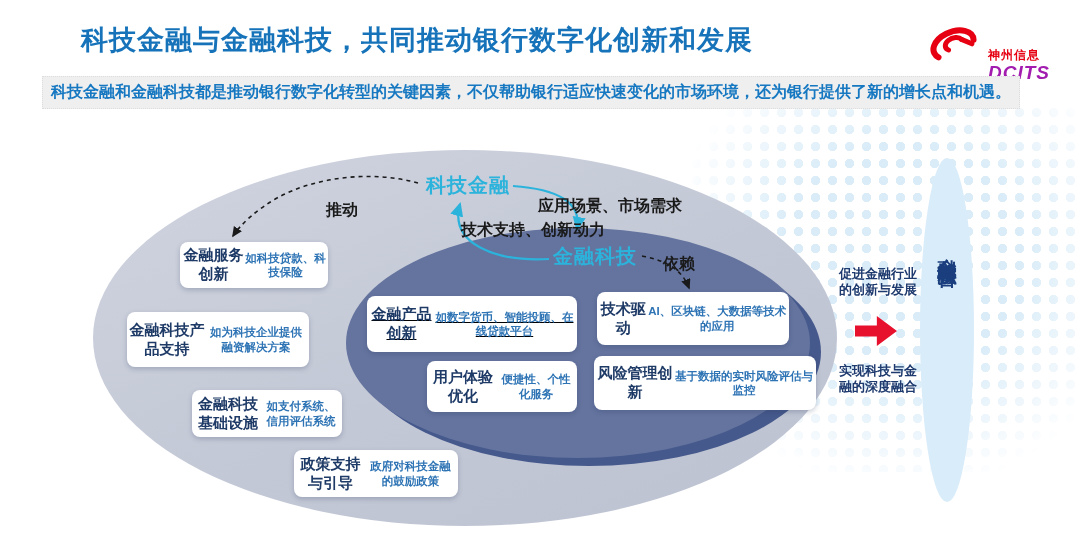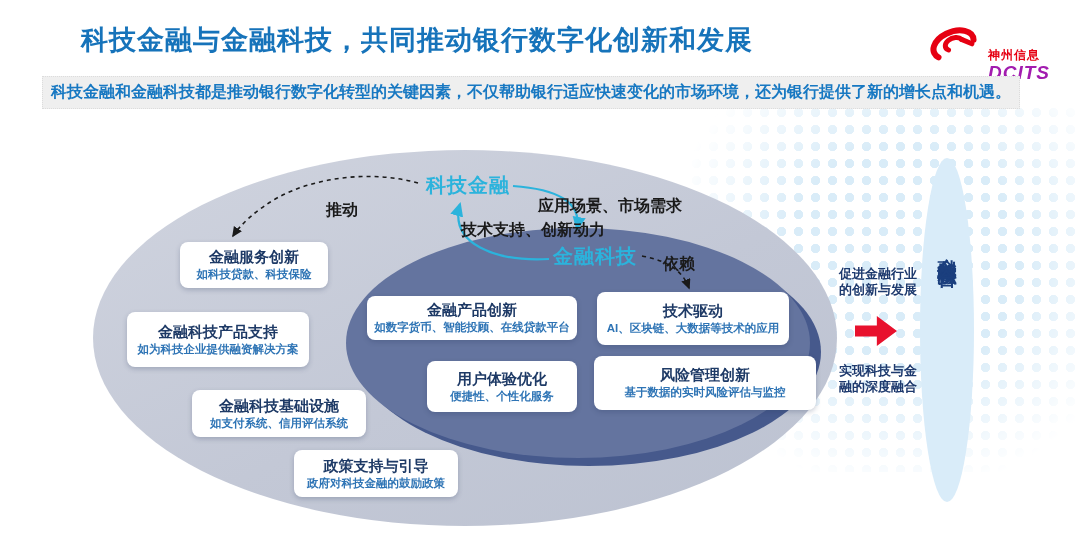--- a/index.html
+++ b/index.html
@@ -79,30 +79,30 @@
   .rel { position:absolute; font-size:16px; font-weight:bold; color:#1a1a1a; }
   .rel.promote { left:326px; top:200px; }
   .rel.application { left:538px; top:196px; }
   .rel.support { left:421px; top:220px;margin-left:40px; }
   .rel.depend { left:663px; top:254px; }
 
   
   .card {
     position:absolute; background:#ffffff; border-radius:8px;
     box-shadow:0 2px 5px rgba(40,55,90,.25);
-    display:flex; flex-direction:column; align-items:center; justify-content:center;
+    display:flex; align-items:center; justify-content:center;
     text-align:center; padding:4px 2px;
   }
   .card .t { font-size:15px; font-weight:bold; color:#1e3a66; line-height:1.25; }
   .card .s { font-size:11.5px; font-weight:bold; color:#2e74b5; line-height:1.25; }
   .card.c1 { left:180px; top:242px; width:148px; height:46px; }
   .card.c2 { left:127px; top:312px; width:182px; height:55px; }
-  .card.c3 { left:192px; top:390px; width:174px; height:47px; }
+  .card.c3 { left:192px; top:390px; width:150px; height:47px; }
   .card.c4 { left:294px; top:450px; width:164px; height:47px; }
-  .card.c5 { left:367px; top:296px; width:210px; height:44px; }
+  .card.c5 { left:367px; top:296px; width:210px; height:56px;text-decoration:underline; }
   .card.c6 { left:597px; top:292px; width:192px; height:53px; }
   .card.c7 { left:427px; top:361px; width:150px; height:51px; }
   .card.c8 { left:594px; top:356px; width:222px; height:54px; }
 
   
   .outcome { position:absolute; width:86px; text-align:left;
     font-size:13px; font-weight:bold; color:#1e3a6e; line-height:1.22; }
   .outcome.top { left:839px; top:266px; }
   .outcome.bottom { left:839px; top:363px; }
   .red-arrow {

